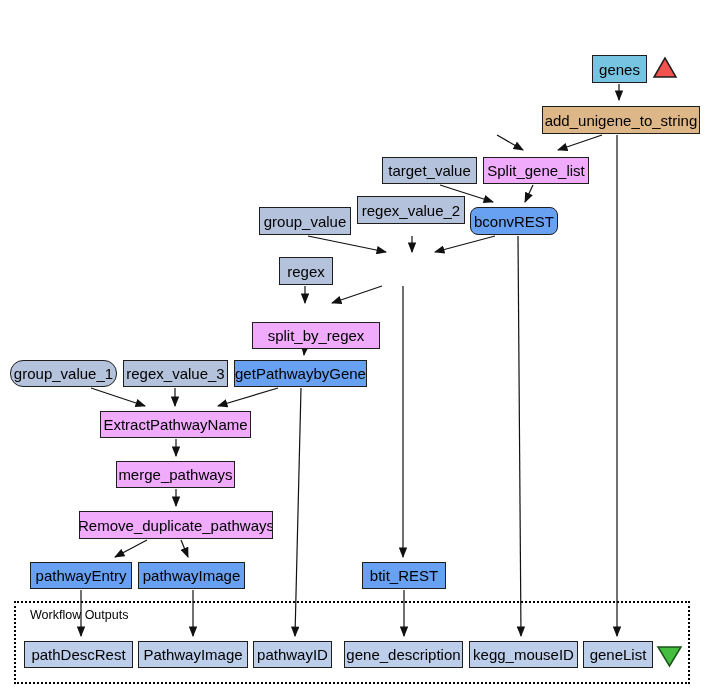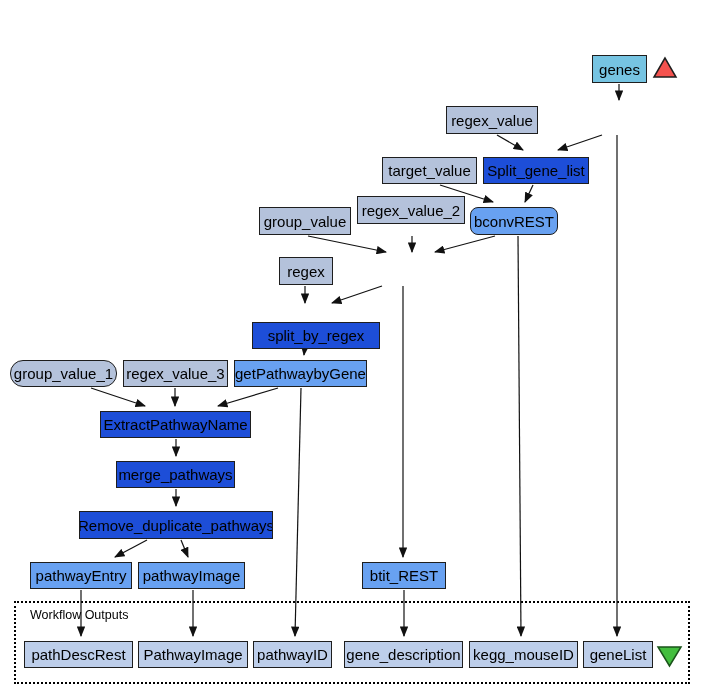--- a/index.html
+++ b/index.html
@@ -14,21 +14,21 @@
   svg.edges{position:absolute;left:0;top:0;z-index:2;}
   .node{
     position:absolute;box-sizing:border-box;border:1.5px solid #1e1e1e;
     display:flex;align-items:center;justify-content:center;
     font-size:15px;color:#000;white-space:nowrap;overflow:hidden;
     z-index:3;cursor:default;
   }
   .input-port{background:#76C4E2;}
   .constant{background:#B4C2DB;}
   .beanshell{background:#DDB787;}
-  .local-op{background:#1d4ed8;}
+  .local-op{background:#f0abfc;}
   .service{background:#68A1F1;}
   .output-port{background:#BDCEEA;}
   svg.marker{position:absolute;z-index:3;}
 </style>
 </head>
 <body>
 
 <div class="canvas">
 
   <div class="group" style="left:14px;top:601px;width:676px;height:83px;">
@@ -69,21 +69,21 @@
       <path d="M404,590 L404,636" marker-end="url(#ah)"></path>
     </g>
   </svg>
 
   <div class="node input-port" style="left:592px;top:55px;width:55px;height:28px;">genes</div>
 
   <svg class="marker" style="left:652px;top:56px;" width="26" height="24" viewBox="0 0 26 24">
     <polygon points="13,2 2,21 24,21" fill="#F4524E" stroke="#1e1e1e" stroke-width="1.5"></polygon>
   </svg>
 
-  <div class="node constant" style="left:446px;top:106px;width:92px;height:28px;">regex_value</div>
+  <div class="node beanshell" style="left:542px;top:106px;width:158px;height:28px;">add_unigene_to_string</div>
 
   <div class="node constant" style="left:382px;top:157px;width:95px;height:27px;">target_value</div>
   <div class="node local-op" style="left:483px;top:157px;width:106px;height:27px;">Split_gene_list</div>
 
   <div class="node constant" style="left:259px;top:207px;width:92px;height:28px;">group_value</div>
   <div class="node constant" style="left:357px;top:196px;width:108px;height:28px;">regex_value_2</div>
   <div class="node service" style="left:470px;top:207px;width:88px;height:28px;border-radius:8px;">bconvREST</div>
 
   <div class="node constant" style="left:279px;top:257px;width:54px;height:28px;">regex</div>
 

